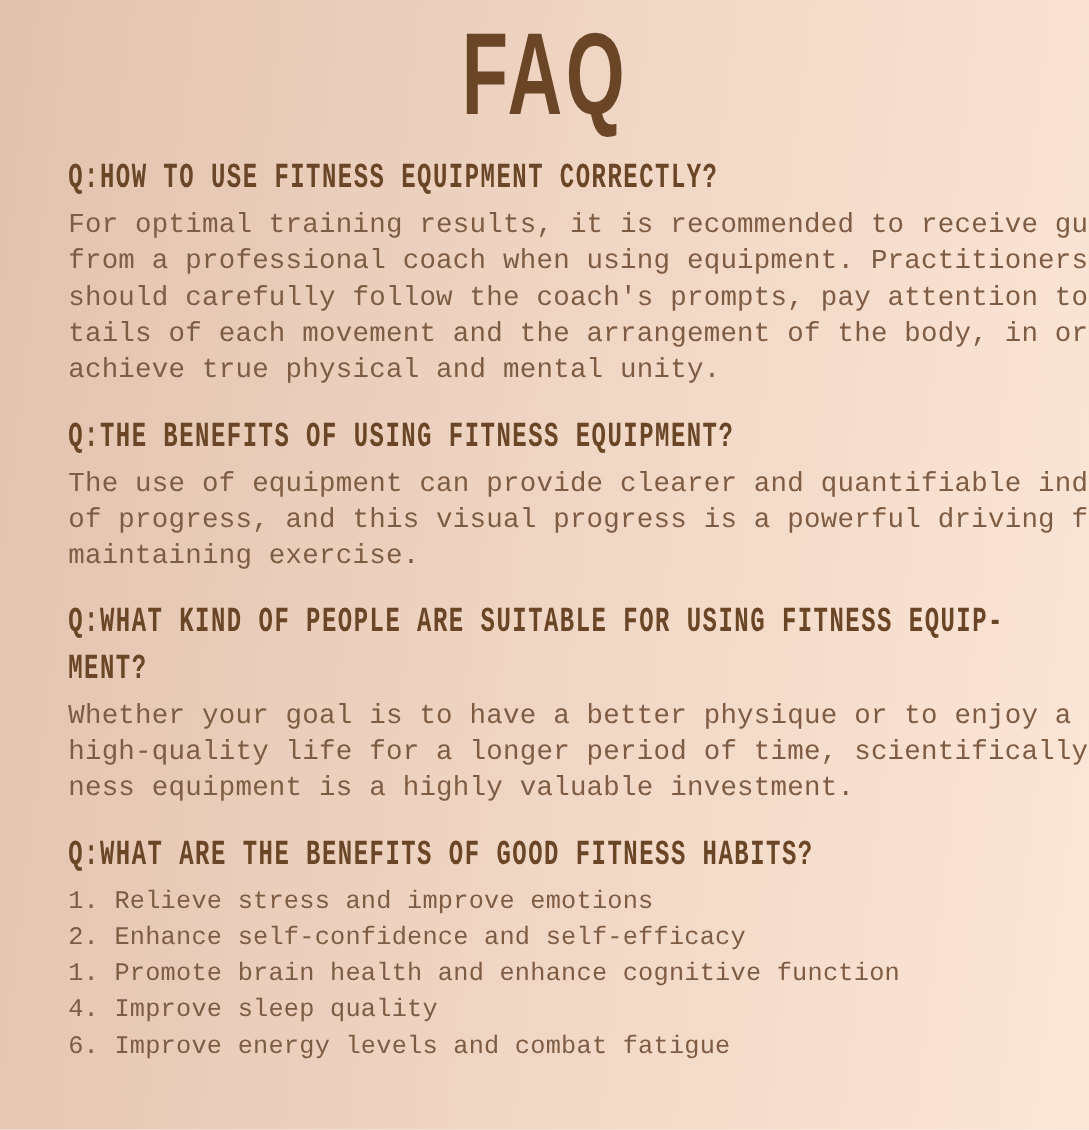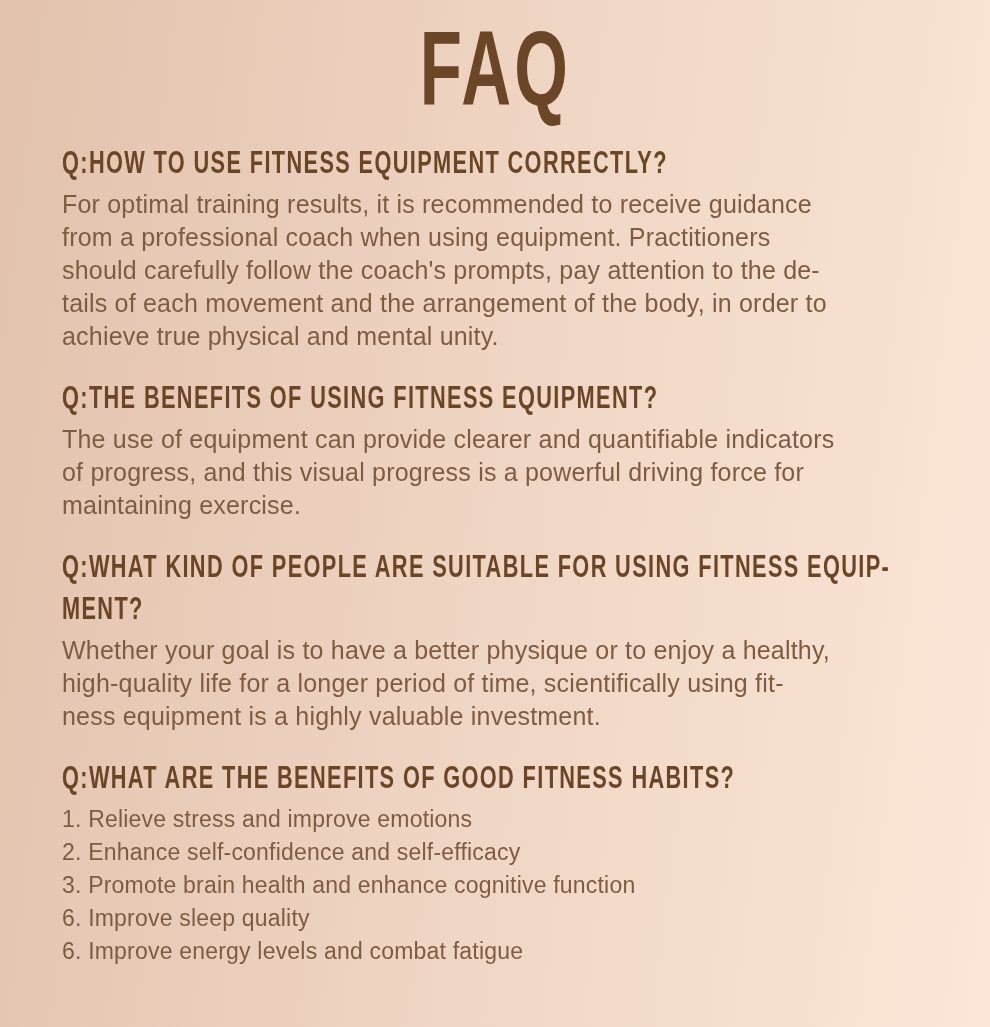--- a/index.html
+++ b/index.html
@@ -32,20 +32,21 @@
     font-weight: 700;
     letter-spacing: 5px;
     color: var(--heading, #6a4627);
     transform: scaleX(0.65);
     transform-origin: center top;
     white-space: pre;
   }
   .faq-section {
     padding-left: 62px;
     padding-right: 32px;
+    font-family: Liberation Mono, monospace;
   }
   .question {
     display: inline-block;
     margin: 0 0 5px 0;
     font-size: 32px;
     line-height: 42px;
     font-weight: 700;
     letter-spacing: 2px;
     color: var(--heading, #6a4627);
     transform: scaleX(0.68);
@@ -104,19 +105,19 @@
     <div class="answer">Whether your goal is to have a better physique or to enjoy a healthy,
 high-quality life for a longer period of time, scientifically using fit-
 ness equipment is a highly valuable investment.</div>
   </section>
 
   <section class="faq-section">
     <h2 class="question">Q:WHAT ARE THE BENEFITS OF GOOD FITNESS HABITS?</h2>
     <ul class="benefits-list">
       <li class="benefit-item">1. Relieve stress and improve emotions</li>
       <li class="benefit-item">2. Enhance self-confidence and self-efficacy</li>
-      <li class="benefit-item">3. Promote brain health and enhance cognitive function</li>
-      <li class="benefit-item">6. Improve sleep quality</li>
+      <li class="benefit-item">1. Promote brain health and enhance cognitive function</li>
+      <li class="benefit-item">4. Improve sleep quality</li>
       <li class="benefit-item">6. Improve energy levels and combat fatigue</li>
     </ul>
   </section>
 
 </div>
 
 </body></html>

